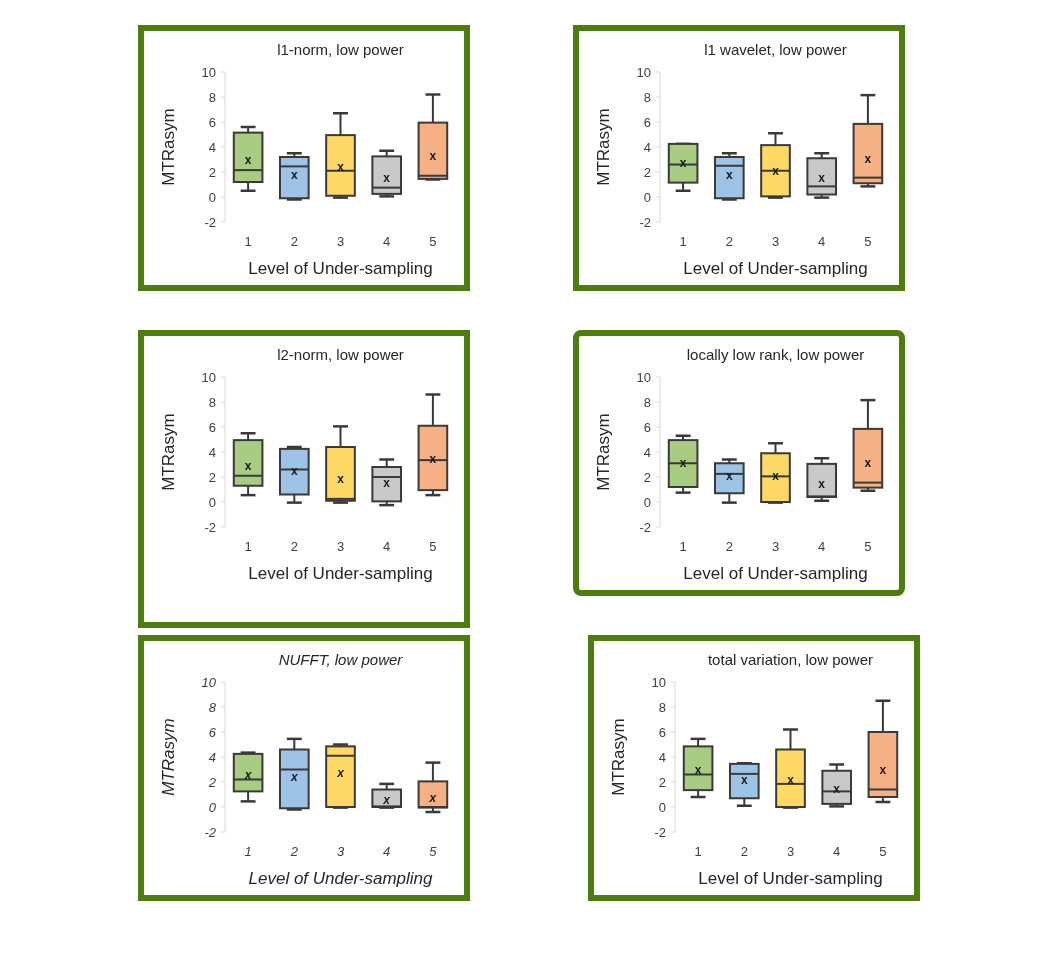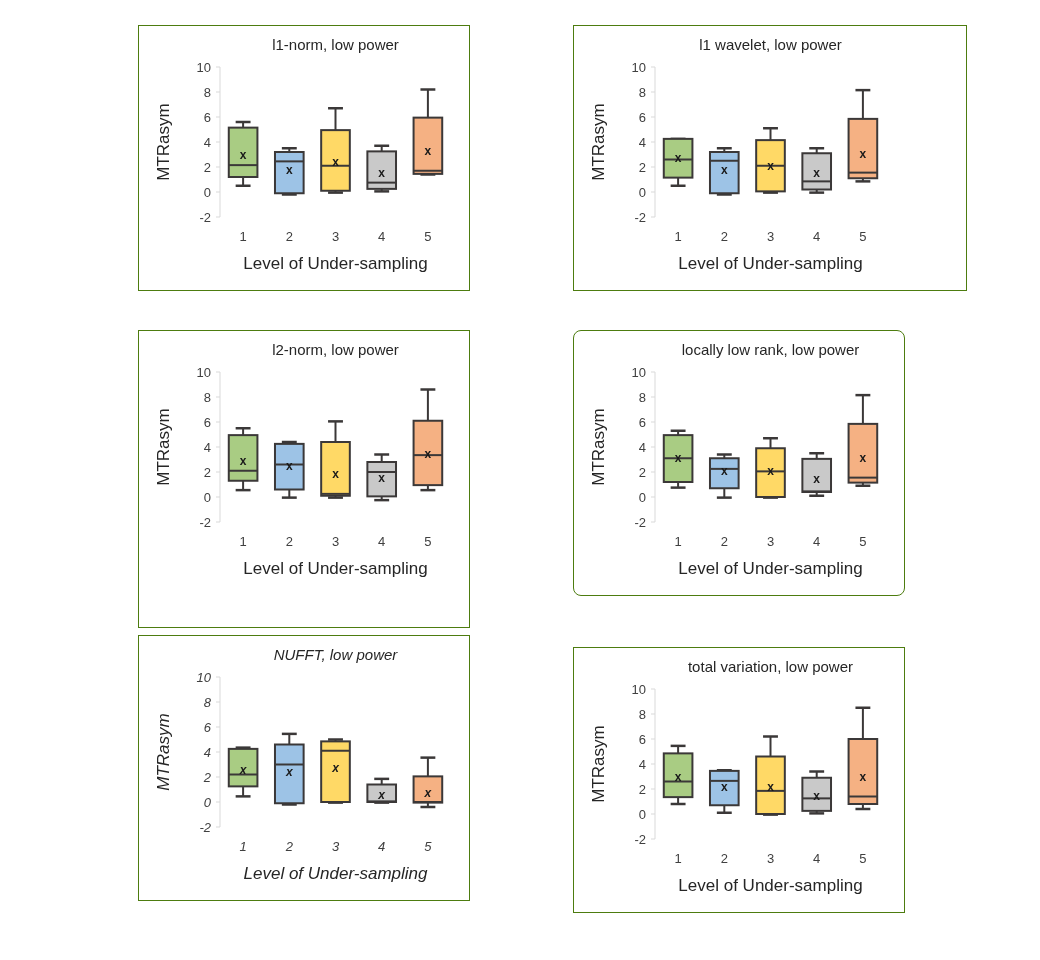--- a/index.html
+++ b/index.html
@@ -8,21 +8,21 @@
     font-family:"Liberation Sans", sans-serif;
     color:#000000;
     overflow:hidden;
   }
   #figure{
     position:relative;width:1040px;height:960px;
   }
   .panel{
     position:absolute;
     box-sizing:border-box;
-    border:1px solid #4d7c0f;
+    border:6px solid #4d7c0f;
     background:#ffffff;
   }
   .panel svg{display:block;}
   .tick-label{
     font-family:"Liberation Sans", sans-serif;
     font-size:13px;
     fill:#404040;
   }
   .cat-label{
     font-family:"Liberation Sans", sans-serif;
@@ -111,21 +111,21 @@
           <line x1="281.45255999999995" y1="63.5" x2="296.34744" y2="63.5" stroke="#3B3838" stroke-width="2.5"></line>
           <line x1="288.9" y1="147.875" x2="288.9" y2="148.5" stroke="#3B3838" stroke-width="2"></line>
           <line x1="281.45255999999995" y1="148.5" x2="296.34744" y2="148.5" stroke="#3B3838" stroke-width="2.5"></line>
           <rect x="274.578" y="91.625" width="28.644000000000002" height="56.25" fill="#F5B183" stroke="#3B3838" stroke-width="2"></rect>
           <line x1="274.578" y1="144.75" x2="303.222" y2="144.75" stroke="#3B3838" stroke-width="2"></line>
           <text x="288.9" y="128.75" text-anchor="middle" font-size="12" font-weight="bold" fill="#1a1a1a" font-family="&quot;Liberation Sans&quot;, sans-serif">x</text>
         </g>
         <text x="196.5" y="243" text-anchor="middle" class="axis-title">Level of Under-sampling</text>
       </svg>
     </div>
-    <div class="panel" style="left: 573px; top: 25px; width: 394px; height: 266px;">
+    <div class="panel" style="left: 573px; top: 25px; width: 332px; height: 266px;">
       <svg width="330" height="264" viewBox="0 0 330 264">
         <text x="196.5" y="24" text-anchor="middle" class="panel-title">l1 wavelet, low power</text>
         <line x1="81" y1="41" x2="81" y2="191" class="axis-line"></line>
         <line x1="77" y1="41" x2="81" y2="41" class="tick-mark"></line>
         <text x="72" y="46" text-anchor="end" class="tick-label">10</text>
         <line x1="77" y1="66" x2="81" y2="66" class="tick-mark"></line>
         <text x="72" y="71" text-anchor="end" class="tick-label">8</text>
         <line x1="77" y1="91" x2="81" y2="91" class="tick-mark"></line>
         <text x="72" y="96" text-anchor="end" class="tick-label">6</text>
         <line x1="77" y1="116" x2="81" y2="116" class="tick-mark"></line>
@@ -399,21 +399,21 @@
           <line x1="281.45255999999995" y1="121.625" x2="296.34744" y2="121.625" stroke="#3B3838" stroke-width="2.5"></line>
           <line x1="288.9" y1="166.625" x2="288.9" y2="171" stroke="#3B3838" stroke-width="2"></line>
           <line x1="281.45255999999995" y1="171" x2="296.34744" y2="171" stroke="#3B3838" stroke-width="2.5"></line>
           <rect x="274.578" y="140.375" width="28.644000000000002" height="26.25" fill="#F5B183" stroke="#3B3838" stroke-width="2"></rect>
           <line x1="274.578" y1="166" x2="303.222" y2="166" stroke="#3B3838" stroke-width="2"></line>
           <text x="288.9" y="161.25" text-anchor="middle" font-size="12" font-weight="bold" fill="#1a1a1a" font-family="&quot;Liberation Sans&quot;, sans-serif">x</text>
         </g>
         <text x="196.5" y="243" text-anchor="middle" class="axis-title">Level of Under-sampling</text>
       </svg>
     </div>
-    <div class="panel" style="left: 573px; top: 635px; width: 332px; height: 266px; margin-top: 12px;">
+    <div class="panel" style="left: 588px; top: 635px; width: 332px; height: 266px;">
       <svg width="330" height="264" viewBox="0 0 330 264">
         <text x="196.5" y="24" text-anchor="middle" class="panel-title">total variation, low power</text>
         <line x1="81" y1="41" x2="81" y2="191" class="axis-line"></line>
         <line x1="77" y1="41" x2="81" y2="41" class="tick-mark"></line>
         <text x="72" y="46" text-anchor="end" class="tick-label">10</text>
         <line x1="77" y1="66" x2="81" y2="66" class="tick-mark"></line>
         <text x="72" y="71" text-anchor="end" class="tick-label">8</text>
         <line x1="77" y1="91" x2="81" y2="91" class="tick-mark"></line>
         <text x="72" y="96" text-anchor="end" class="tick-label">6</text>
         <line x1="77" y1="116" x2="81" y2="116" class="tick-mark"></line>

